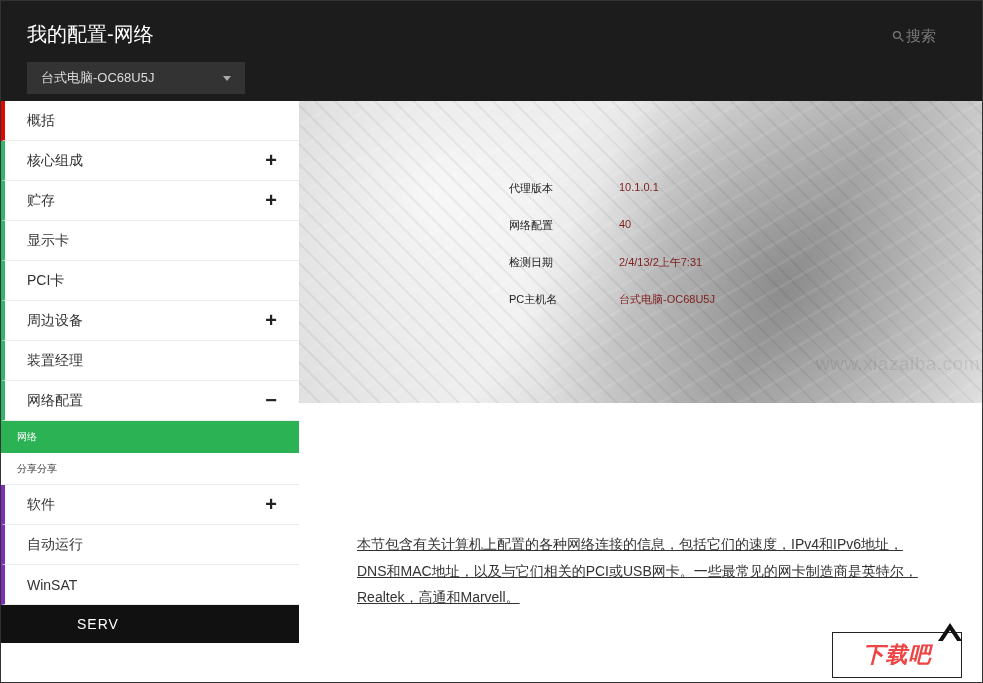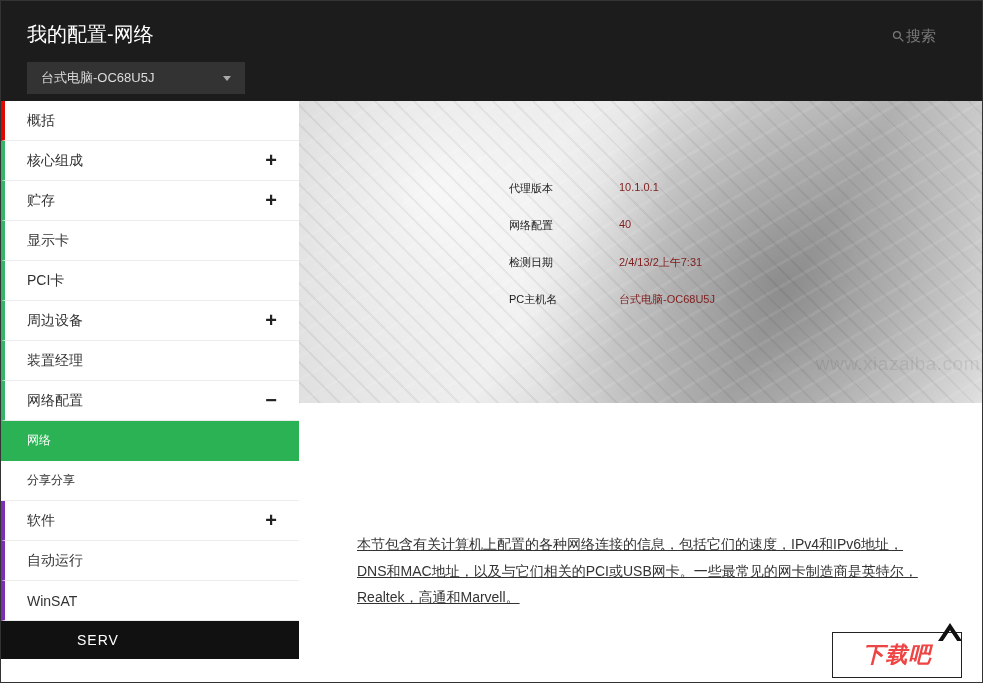--- a/index.html
+++ b/index.html
@@ -76,24 +76,24 @@
     color: #333;
     cursor: pointer;
   }
   .side-item.accent-red    { border-left-color: #e10600; }
   .side-item.accent-green  { border-left-color: #34b56a; }
   .side-item.accent-purple { border-left-color: #7b2fb5; }
   .side-item .plus, .side-item .minus {
     font-size: 20px; font-weight: 700; color: #222;
   }
   .side-sub {
-    height: 40px;
+    height: 32px;
     display: flex; align-items: center;
-    padding-left: 26px;
-    font-size: 12px;
+    padding-left: 16px;
+    font-size: 10px;
     border-bottom: 1px solid #ececec;
     cursor: pointer;
     color: #333;
   }
   .side-sub.active {
     background: #2bb254;
     color: #fff;
     border-bottom: 1px solid #2bb254;
   }
   .side-serv {

